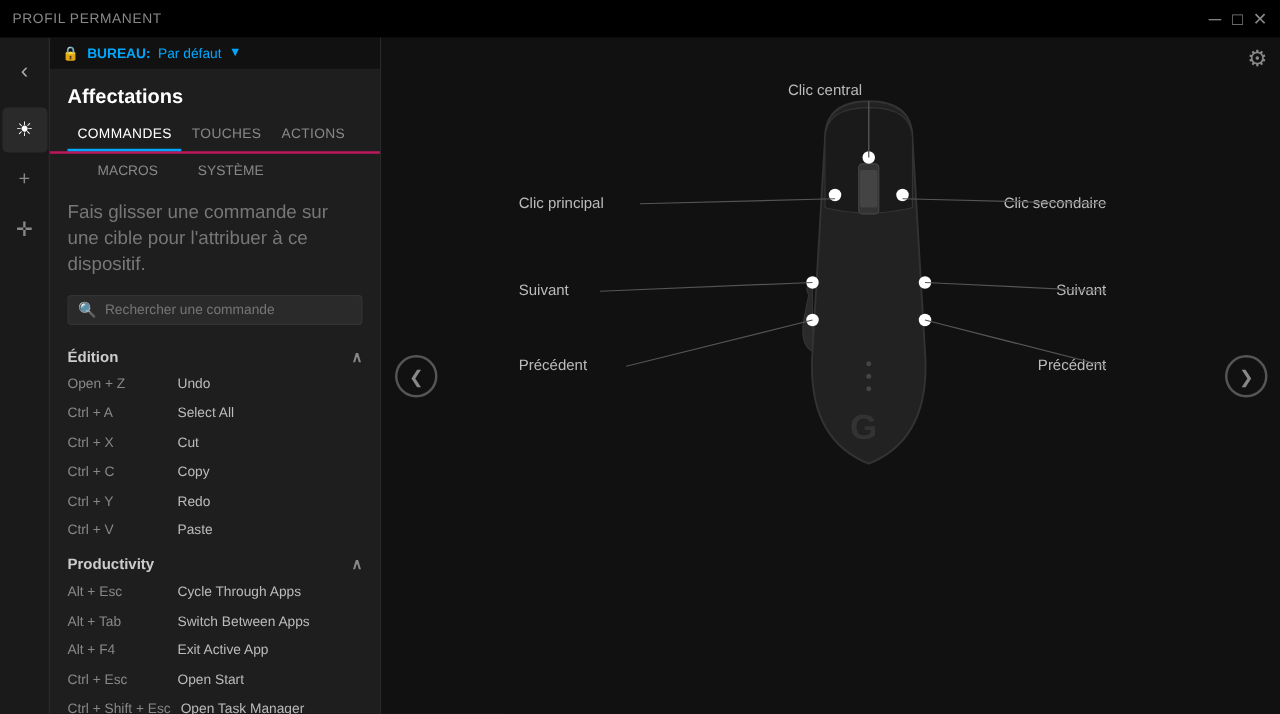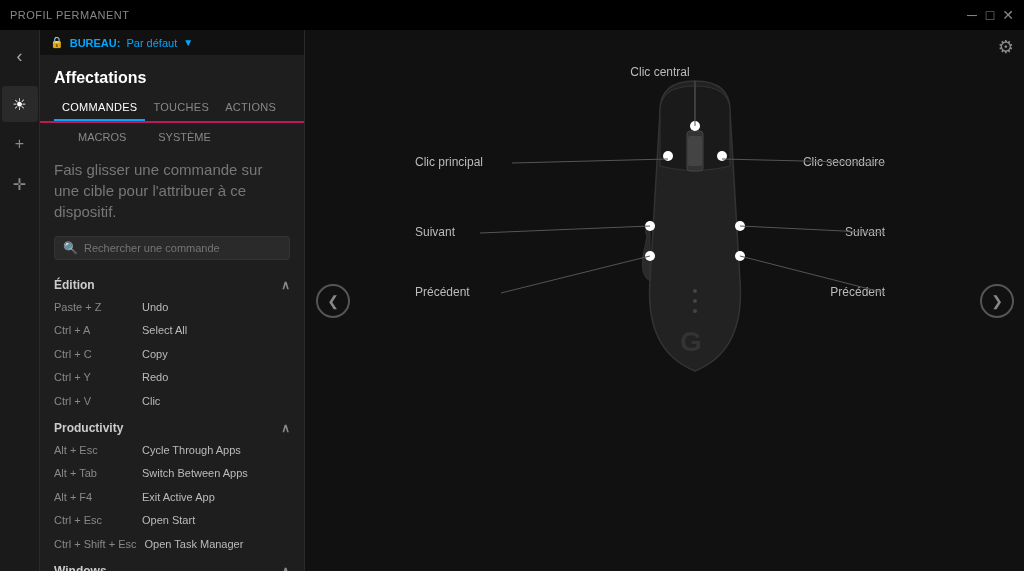--- a/index.html
+++ b/index.html
@@ -329,38 +329,42 @@
     </div>
 
     <div class="commands-list">
 
       <div class="section-header">
         <span>Édition</span>
         <span class="chevron">∧</span>
       </div>
 
       <div class="command-item">
-        <span class="command-key">Paste + Z</span>
+        <span class="command-key">Open + Z</span>
         <span class="command-name">Undo</span>
       </div>
       <div class="command-item">
         <span class="command-key">Ctrl + A</span>
         <span class="command-name">Select All</span>
       </div>
       <div class="command-item">
+        <span class="command-key">Ctrl + X</span>
+        <span class="command-name">Cut</span>
+      </div>
+      <div class="command-item">
         <span class="command-key">Ctrl + C</span>
         <span class="command-name">Copy</span>
       </div>
       <div class="command-item">
         <span class="command-key">Ctrl + Y</span>
         <span class="command-name">Redo</span>
       </div>
       <div class="command-item">
         <span class="command-key">Ctrl + V</span>
-        <span class="command-name">Clic</span>
+        <span class="command-name">Paste</span>
       </div>
 
       <div class="section-header">
         <span>Productivity</span>
         <span class="chevron">∧</span>
       </div>
 
       <div class="command-item">
         <span class="command-key">Alt + Esc</span>
         <span class="command-name">Cycle Through Apps</span>

